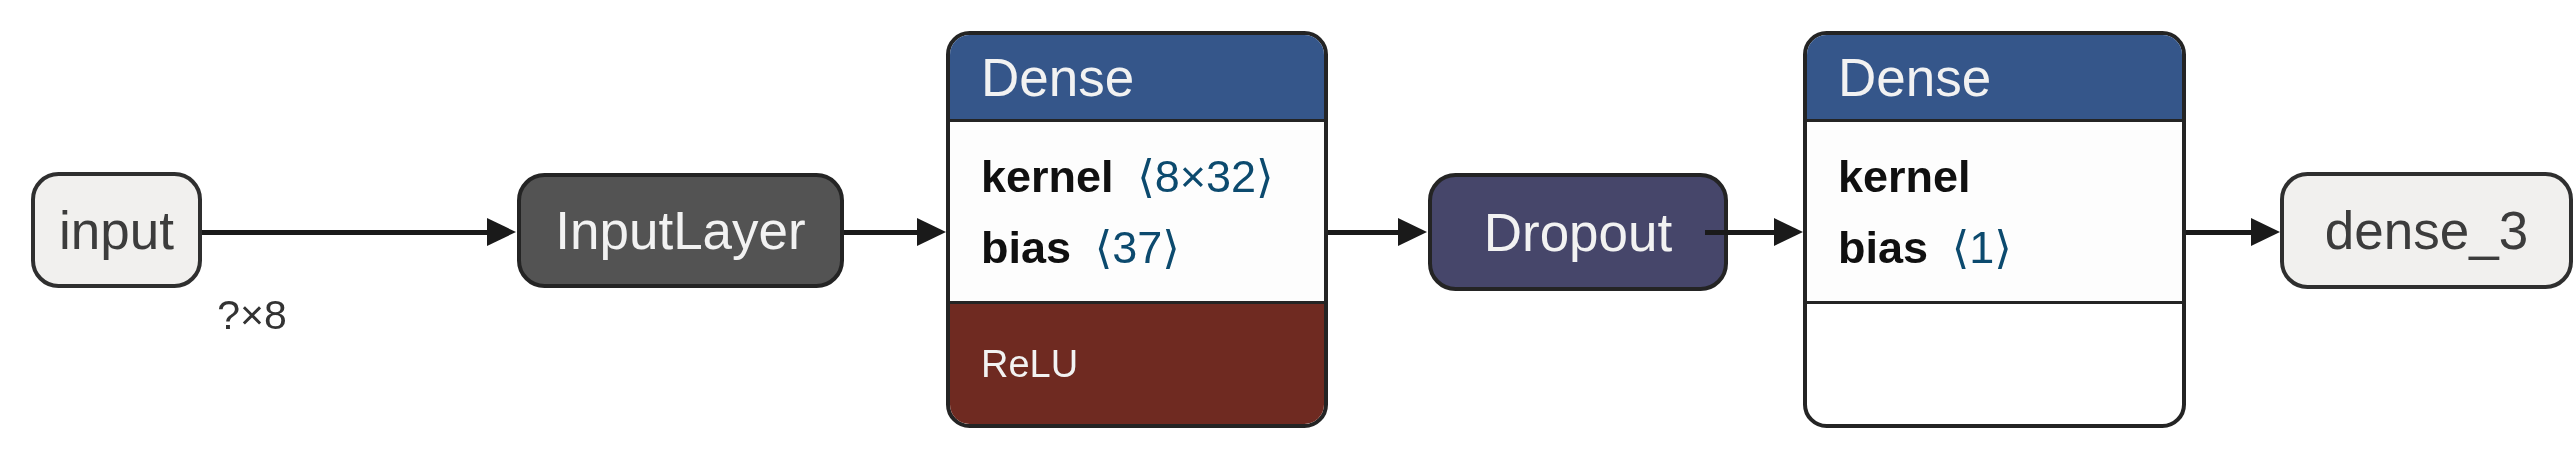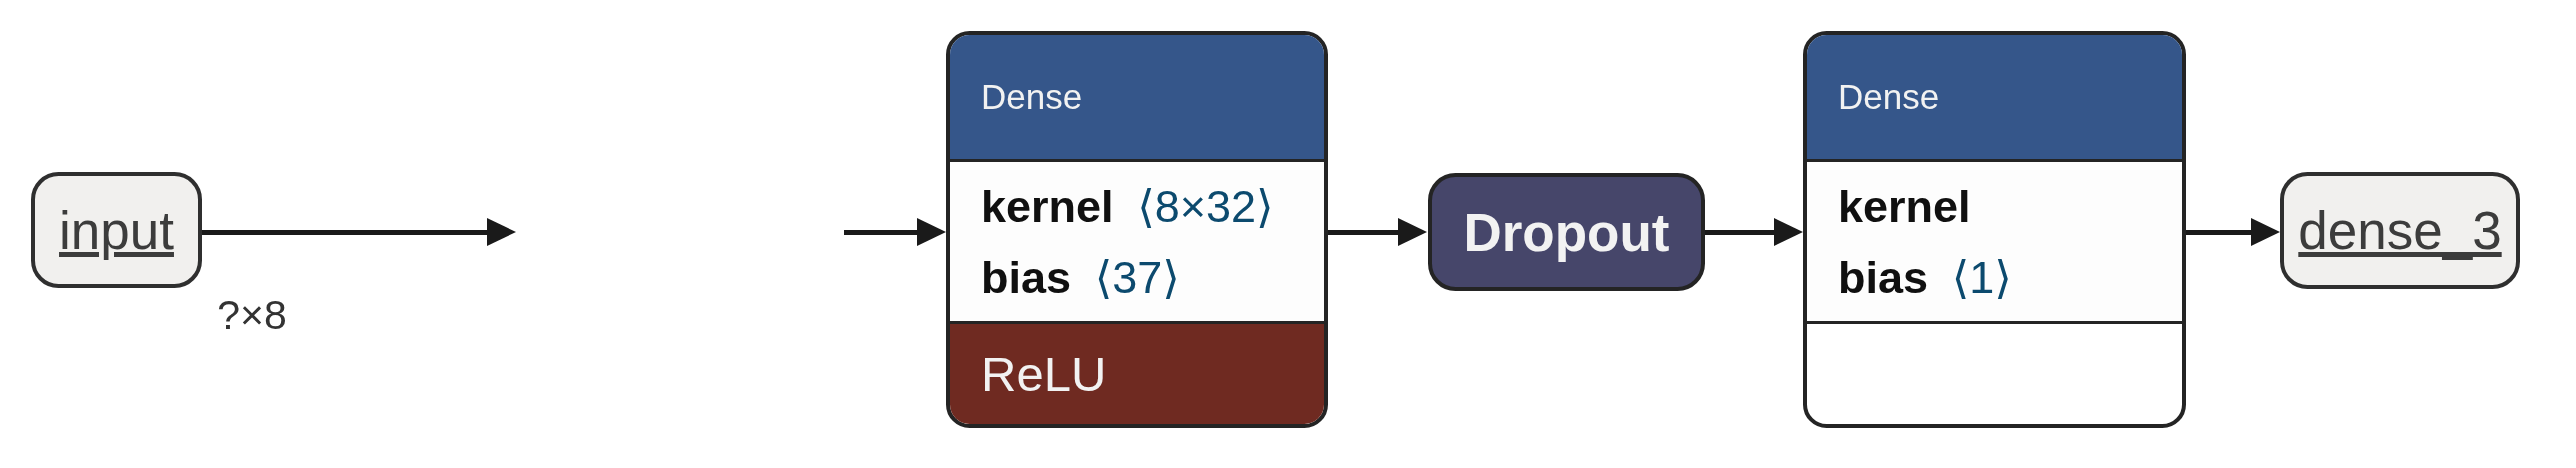--- a/index.html
+++ b/index.html
@@ -21,21 +21,20 @@
     position: absolute;
     box-sizing: border-box;
     background: var(--io-fill, #F1F0EE);
     border: 4.9px solid #2F2F2F;
     border-radius: 27.5px;
     display: flex;
     align-items: center;
     justify-content: center;
     font-size: 53px;
     color: #3C3C3C;
-    text-decoration: underline;
   }
 
   
   .pill-node {
     position: absolute;
     box-sizing: border-box;
     border: 4.9px solid #242424;
     border-radius: 27.5px;
     display: flex;
     align-items: center;
@@ -52,32 +51,32 @@
     box-sizing: border-box;
     border: 4.9px solid #242424;
     border-radius: 23.6px;
     overflow: hidden;
     display: flex;
     flex-direction: column;
     background: #ffffff;
   }
   .dense-header {
     flex: none;
-    height: 124px;
+    height: 84px;
     box-sizing: border-box;
     background: var(--dense-header, #35568A);
     color: #F2F2F2;
     display: flex;
     align-items: center;
     padding-left: 31px;
-    font-size: 35px;
+    font-size: 53px;
   }
   .dense-body {
     flex: none;
-    height: 165px;
+    height: 185px;
     box-sizing: border-box;
     border-top: 3.9px solid #242424;
     border-bottom: 3.9px solid #242424;
     background: #FDFDFD;
     display: flex;
     flex-direction: column;
     justify-content: center;
     gap: 26px;
     padding-left: 31px;
   }
@@ -91,21 +90,21 @@
   .param-name { font-weight: bold; color: #101010; }
   .param-shape { color: #0c4a6e; }
   .dense-footer {
     flex: 1;
     box-sizing: border-box;
     background: var(--activation, #6F2A21);
     color: #F2F2F2;
     display: flex;
     align-items: center;
     padding-left: 31px;
-    font-size: 49px;
+    font-size: 38px;
   }
 
   
   .arrow {
     position: absolute;
     top: 230px;
     height: 4.9px;
     background: var(--edge, #1A1A1A);
   }
   .arrow::after {
@@ -132,20 +131,23 @@
 
 <div class="canvas">
 
   <div class="io-node" style="left:31px; top:172px; width:171px; height:116px;">
     <span>input</span>
   </div>
 
   <div class="arrow" style="left:202px; width:285px;"></div>
   <div class="edge-label" style="left:193px; top:292px; width:118px;">?×8</div>
 
+  <div class="pill-node pill-inputlayer" style="left:517px; top:173px; width:327px; height:115px;">
+    <span>InputLayer</span>
+  </div>
 
   <div class="arrow" style="left:844px; width:73px;"></div>
 
   <div class="dense-node" style="left:946px; top:31px; width:382px; height:397px;">
     <div class="dense-header">
       <span>Dense</span>
     </div>
     <div class="dense-body">
       <div class="param-row">
         <span class="param-name">kernel</span>
@@ -156,21 +158,21 @@
         <span class="param-shape">⟨37⟩</span>
       </div>
     </div>
     <div class="dense-footer">
       <span>ReLU</span>
     </div>
   </div>
 
   <div class="arrow" style="left:1328px; width:70px;"></div>
 
-  <div class="pill-node pill-dropout" style="left:1428px; top:173px; width:277px; height:118px;font-weight:bold;">
+  <div class="pill-node pill-dropout" style="left:1428px; top:173px; width:300px; height:118px;">
     <span>Dropout</span>
   </div>
 
   <div class="arrow" style="left:1705px; width:69px;"></div>
 
   <div class="dense-node" style="left:1803px; top:31px; width:383px; height:397px;">
     <div class="dense-header">
       <span>Dense</span>
     </div>
     <div class="dense-body">
@@ -179,18 +181,18 @@
       </div>
       <div class="param-row">
         <span class="param-name">bias</span>
         <span class="param-shape">⟨1⟩</span>
       </div>
     </div>
   </div>
 
   <div class="arrow" style="left:2186px; width:65px;"></div>
 
-  <div class="io-node" style="left:2280px; top:172px; width:240px; height:117px;">
+  <div class="io-node" style="left:2280px; top:172px; width:293px; height:117px;">
     <span>dense_3</span>
   </div>
 
 </div>
 
 
 </body></html>

